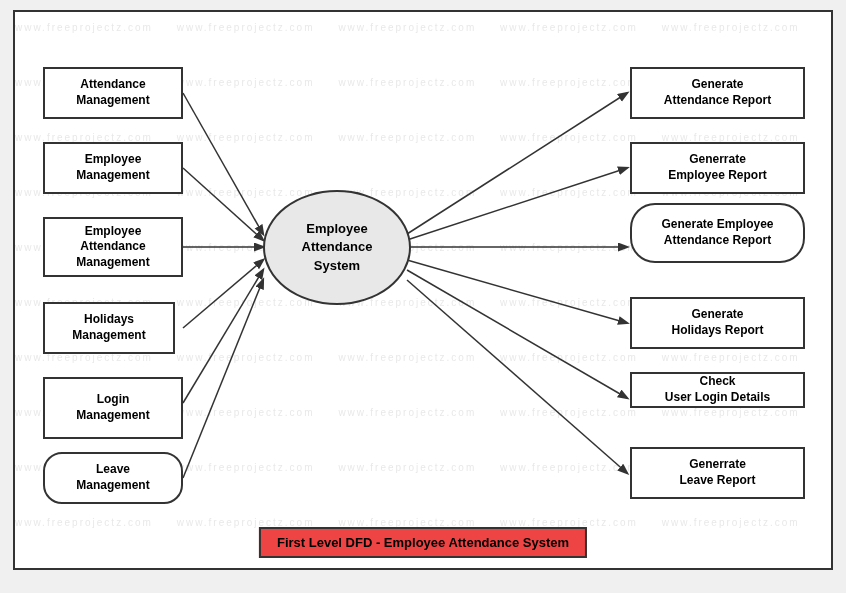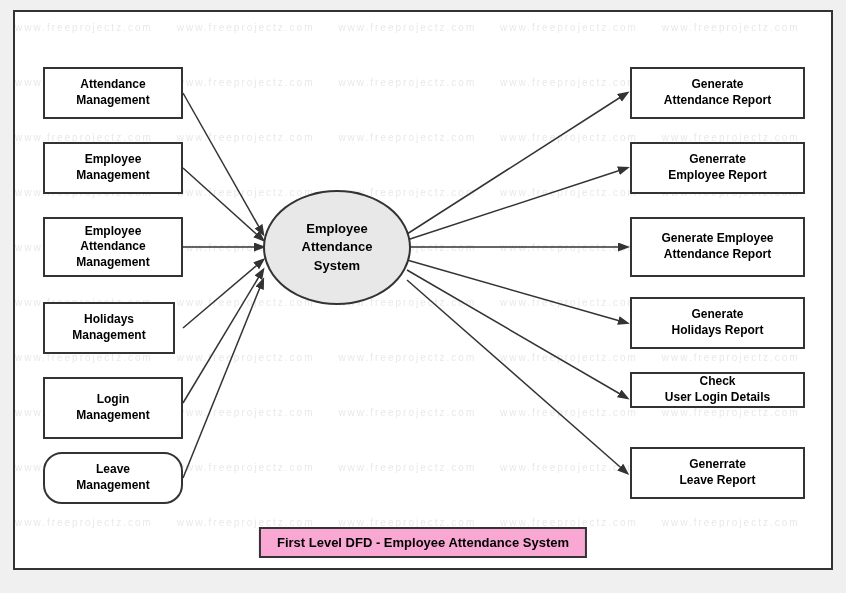--- a/index.html
+++ b/index.html
@@ -54,21 +54,21 @@
       display: flex;
       align-items: center;
       justify-content: center;
       padding: 10px;
       line-height: 1.4;
     }
     
     .caption-box {
       position: absolute;
       border: 2px solid #333;
-      background: #f9a8d4;
+      background: #ef4444;
       text-align: center;
       font-size: 13px;
       font-weight: bold;
       padding: 6px 16px;
       bottom: 10px;
       left: 50%;
       transform: translateX(-50%);
       white-space: nowrap;
     }
     svg.lines {
@@ -170,21 +170,21 @@
   <div class="center-ellipse" style="left:248px;top:178px;width:148px;height:115px;">
     <span style="font-size:13px;">Employee<br>Attendance<br>System</span>
   </div>
 
   <div class="dfd-box" style="left:615px;top:55px;width:175px;height:52px;">
     <span>Generate<br>Attendance Report</span>
   </div>
   <div class="dfd-box" style="left:615px;top:130px;width:175px;height:52px;">
     <span>Generrate<br>Employee Report</span>
   </div>
-  <div class="dfd-box" style="left:615px;top:205px;width:175px;height:60px;">
+  <div class="dfd-box" style="left:615px;top:191px;width:175px;height:60px;border-radius:25px;">
     <span>Generate Employee<br>Attendance Report</span>
   </div>
   <div class="dfd-box" style="left:615px;top:285px;width:175px;height:52px;">
     <span>Generate<br>Holidays Report</span>
   </div>
   <div class="dfd-box" style="left:615px;top:360px;width:175px;height:36px;">
     <span>Check<br>User Login Details</span>
   </div>
   <div class="dfd-box" style="left:615px;top:435px;width:175px;height:52px;">
     <span>Generrate<br>Leave Report</span>

